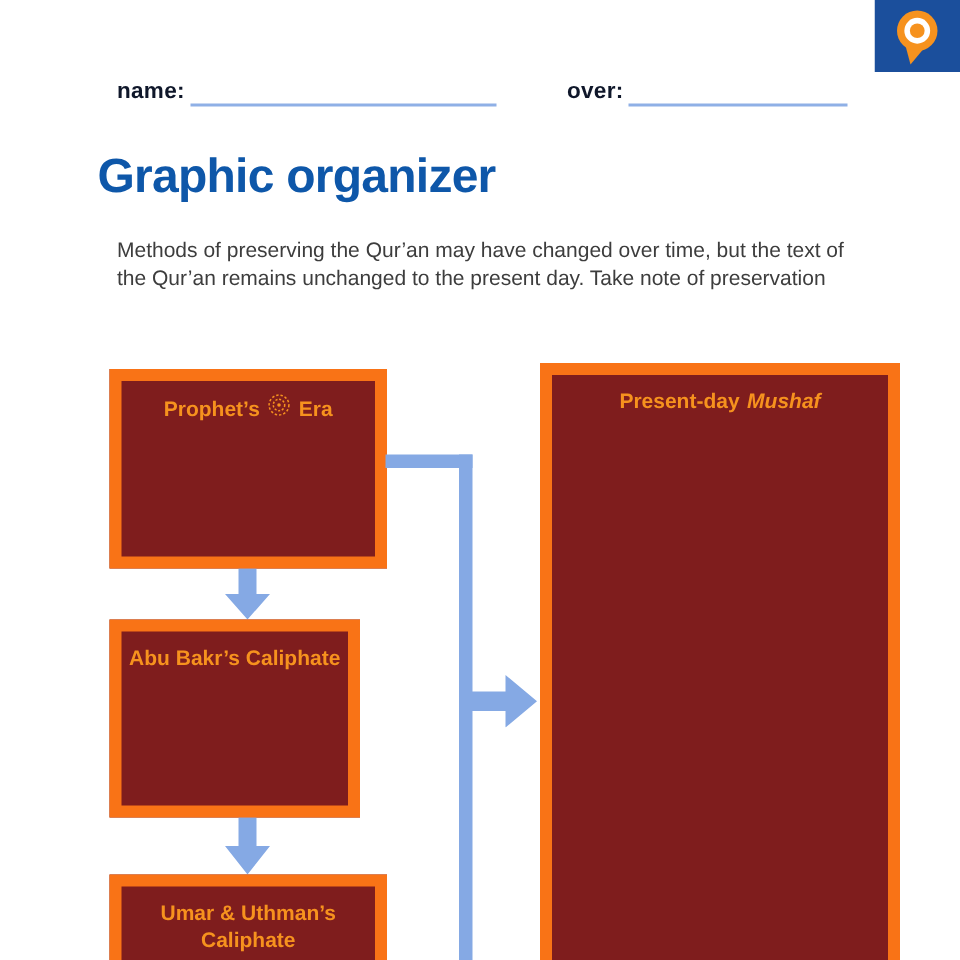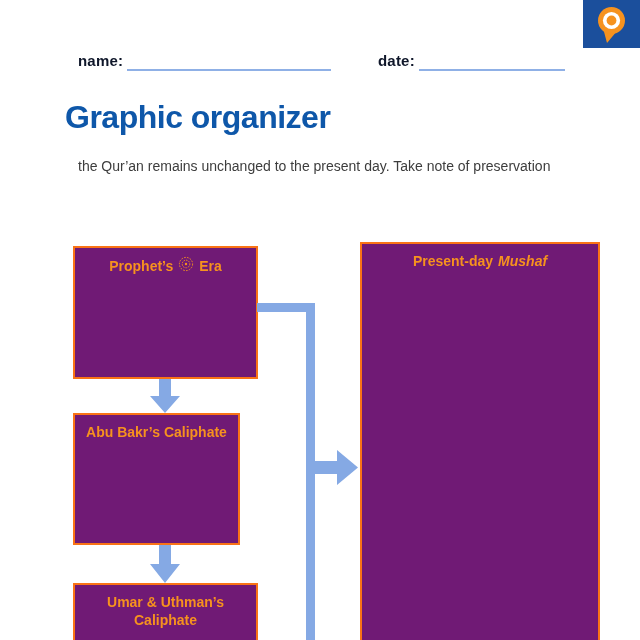--- a/index.html
+++ b/index.html
@@ -51,22 +51,22 @@
     width: 500px;
     font-size: 14px;
     line-height: 19px;
     color: #3d3d3d;
   }
   .intro .line { white-space: nowrap; }
   .intro em { font-style: italic; }
   
   .dbox {
     position: absolute;
-    border: 2px solid #f97316;
-    background: #701a75;
+    border: 8px solid #f97316;
+    background: #7f1d1d;
   }
   .box1 { left: 73px; top: 246px; width: 185px; height: 133px; }
   .box2 { left: 73px; top: 413px; width: 167px; height: 132px; }
   .box3 { left: 73px; top: 583px; width: 185px; height: 90px; }
   .rightbox { left: 360px; top: 242px; width: 240px; height: 430px; }
   .dbox-label {
     margin-top: 8px;
     text-align: center;
     font-size: 14px;
     font-weight: bold;
@@ -100,26 +100,27 @@
       <rect width="57" height="48" fill="#1b4f9c"></rect>
       <path d="M20 28 L24 43 L34 31 Z" fill="#f6921e"></path>
       <circle cx="28.5" cy="20.5" r="13.5" fill="#f6921e"></circle>
       <circle cx="28.5" cy="20.5" r="8.6" fill="#ffffff"></circle>
       <circle cx="28.5" cy="20.5" r="4.9" fill="#f6921e"></circle>
     </svg>
   </div>
 
   <div class="field-label name-label">name:</div>
   <div class="field-line name-line"></div>
-  <div class="field-label date-label">date:</div>
+  <div class="field-label date-label">over:</div>
   <div class="field-line date-line"></div>
 
   <h1 class="title">Graphic organizer</h1>
 
   <div class="intro">
+    <div class="line">Methods of preserving the Qur’an may have changed over time, but the text of</div>
     <div class="line">the Qur’an remains unchanged to the present day. Take note of preservation</div>
   </div>
 
   <div class="dbox box1">
     <div class="dbox-label">
       <span>Prophet’s</span>
       <span>
         <svg width="16" height="16" viewBox="0 0 16 16" xmlns="http://www.w3.org/2000/svg">
           <g fill="none" stroke="#f6921e" stroke-width="1">
             <circle cx="8" cy="8" r="6.6" stroke-dasharray="1.6 1.3"></circle>

